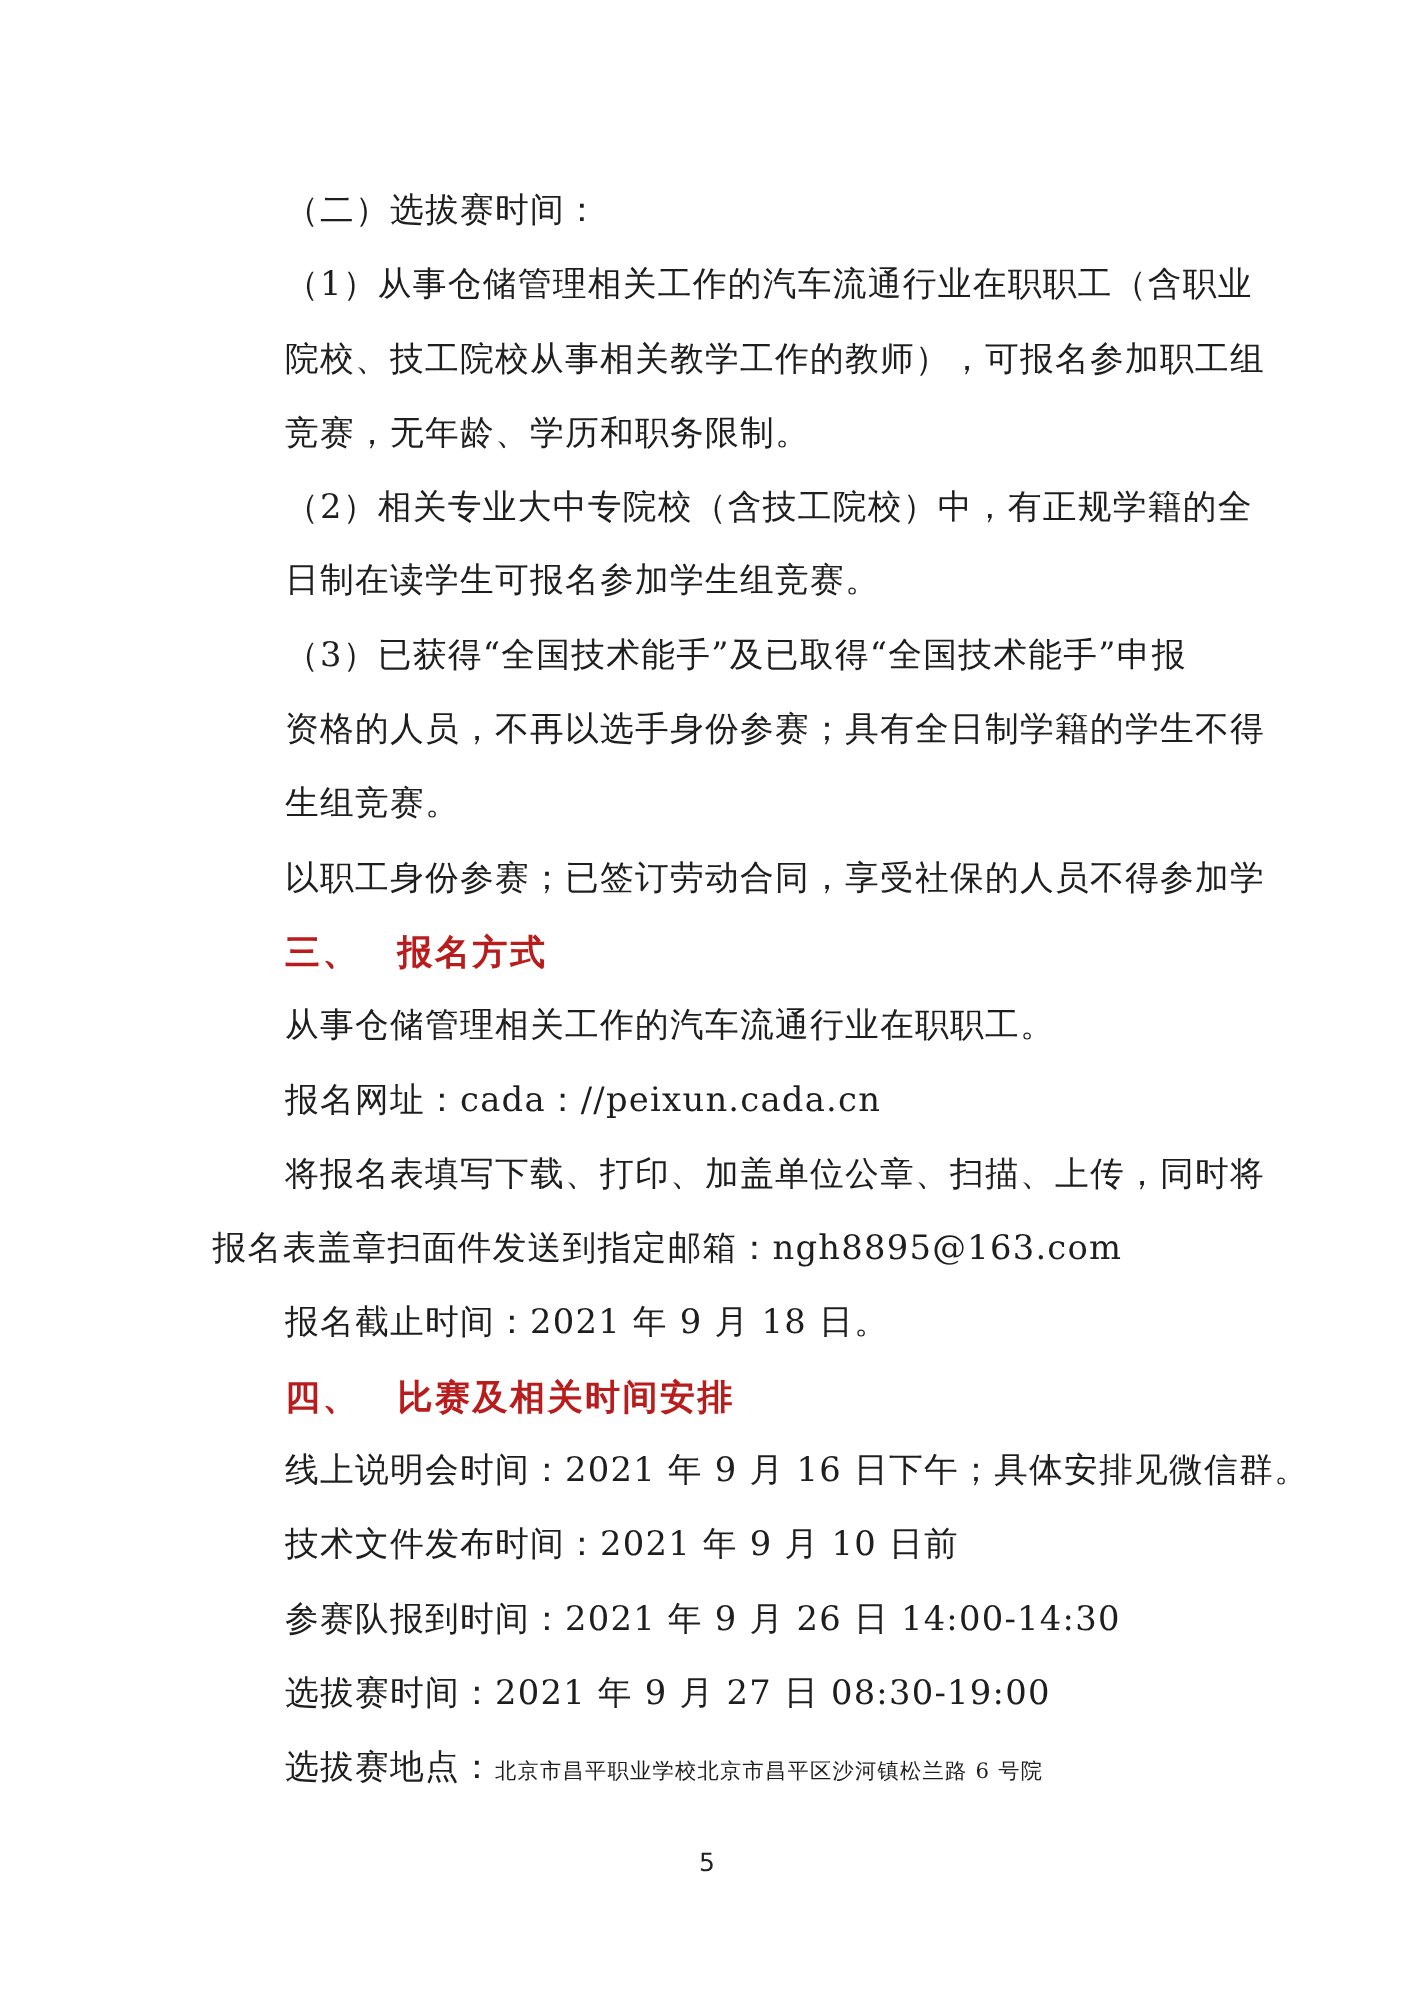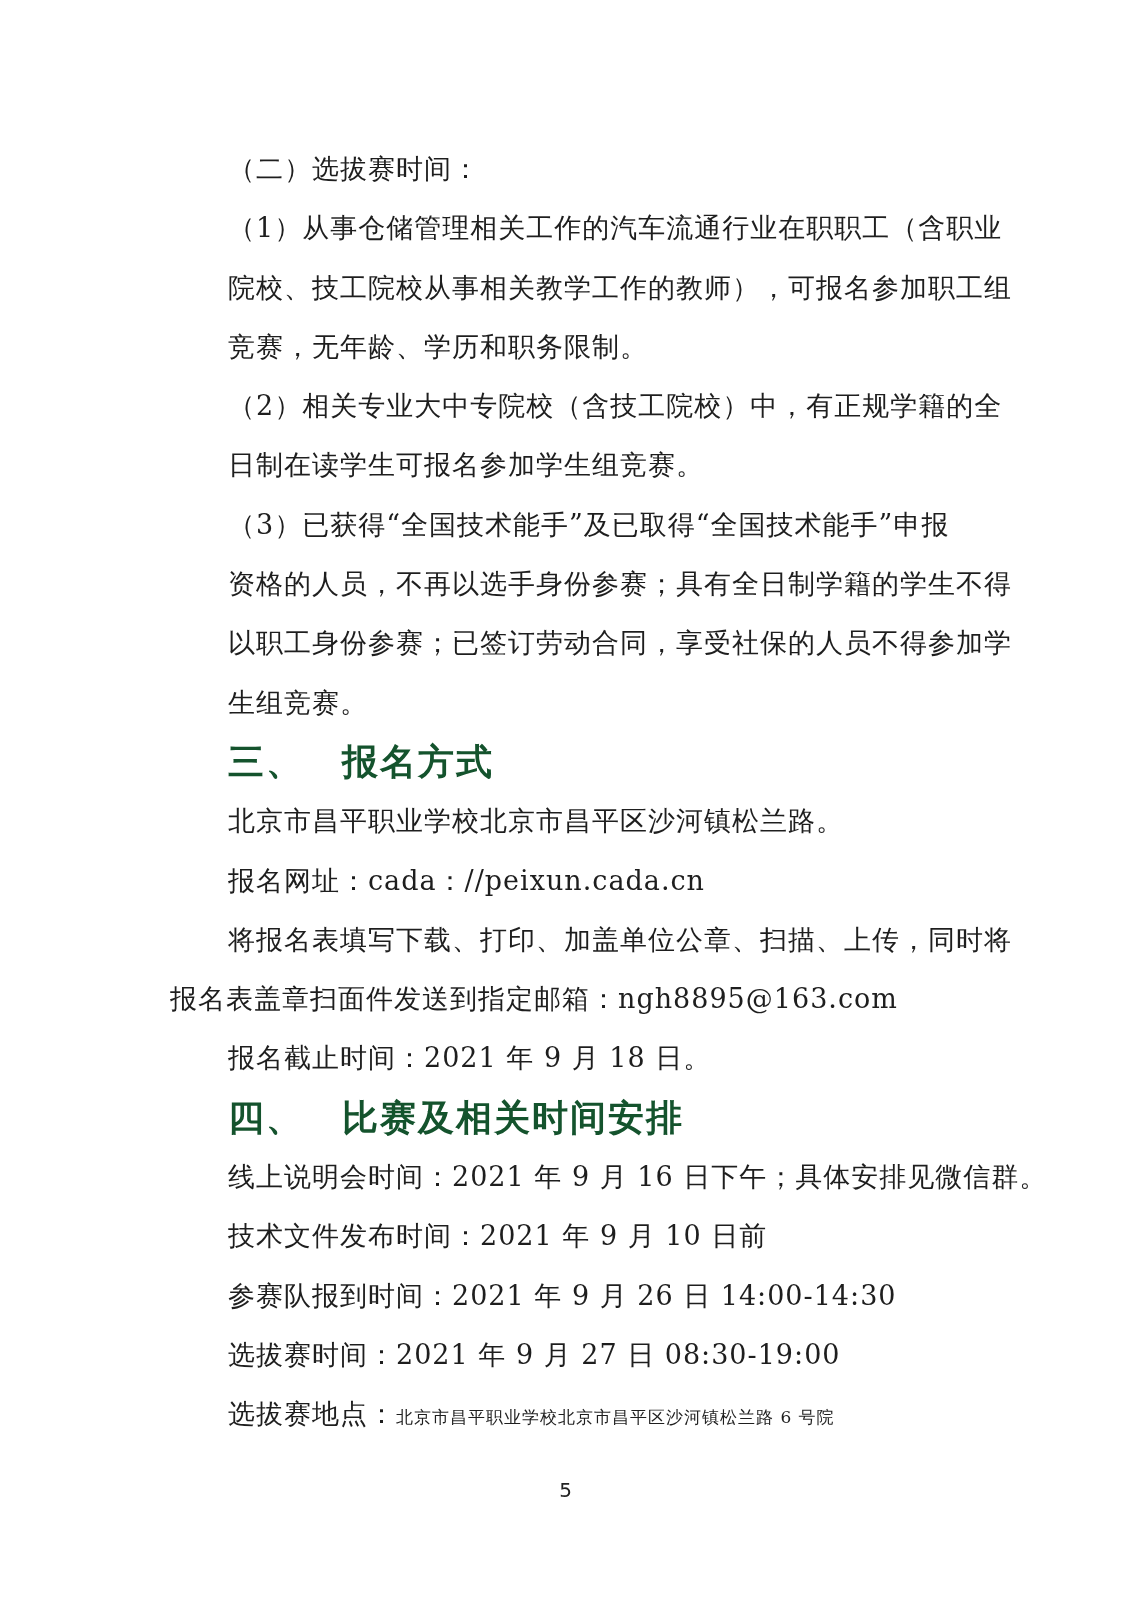--- a/index.html
+++ b/index.html
@@ -29,23 +29,23 @@
     letter-spacing: 1px;
     white-space: nowrap;
     padding-left: 58px;   
   }
   .line.flush {
     padding-left: 0;      
   }
   .line.heading {
     font-family: "DejaVu Sans", sans-serif;
     font-weight: bold;
-    font-size: 36px;
+    font-size: 28px;
     letter-spacing: 2px;
-    color: #14532d;
+    color: #b91c1c;
   }
   .venue-label {
     font-size: 27px;
   }
   .venue-value {
     font-size: 17px;
   }
   .page-number {
     position: absolute;
     top: 1478px;
@@ -68,26 +68,26 @@
 
     <div class="line">（1）从事仓储管理相关工作的汽车流通行业在职职工（含职业</div>
     <div class="line">院校、技工院校从事相关教学工作的教师），可报名参加职工组</div>
     <div class="line">竞赛，无年龄、学历和职务限制。</div>
 
     <div class="line">（2）相关专业大中专院校（含技工院校）中，有正规学籍的全</div>
     <div class="line">日制在读学生可报名参加学生组竞赛。</div>
 
     <div class="line">（3）已获得“全国技术能手”及已取得“全国技术能手”申报</div>
     <div class="line">资格的人员，不再以选手身份参赛；具有全日制学籍的学生不得</div>
+    <div class="line">生组竞赛。</div>
     <div class="line">以职工身份参赛；已签订劳动合同，享受社保的人员不得参加学</div>
-    <div class="line">生组竞赛。</div>
 
     <div class="line heading">三、　报名方式</div>
 
-    <div class="line">北京市昌平职业学校北京市昌平区沙河镇松兰路。</div>
+    <div class="line">从事仓储管理相关工作的汽车流通行业在职职工。</div>
     <div class="line">报名网址：cada：//peixun.cada.cn</div>
     <div class="line">将报名表填写下载、打印、加盖单位公章、扫描、上传，同时将</div>
     <div class="line flush">报名表盖章扫面件发送到指定邮箱：ngh8895@163.com</div>
     <div class="line">报名截止时间：2021 年 9 月 18 日。</div>
 
     <div class="line heading">四、　比赛及相关时间安排</div>
 
     <div class="line">线上说明会时间：2021 年 9 月 16 日下午；具体安排见微信群。</div>
     <div class="line">技术文件发布时间：2021 年 9 月 10 日前</div>
     <div class="line">参赛队报到时间：2021 年 9 月 26 日 14:00-14:30</div>

